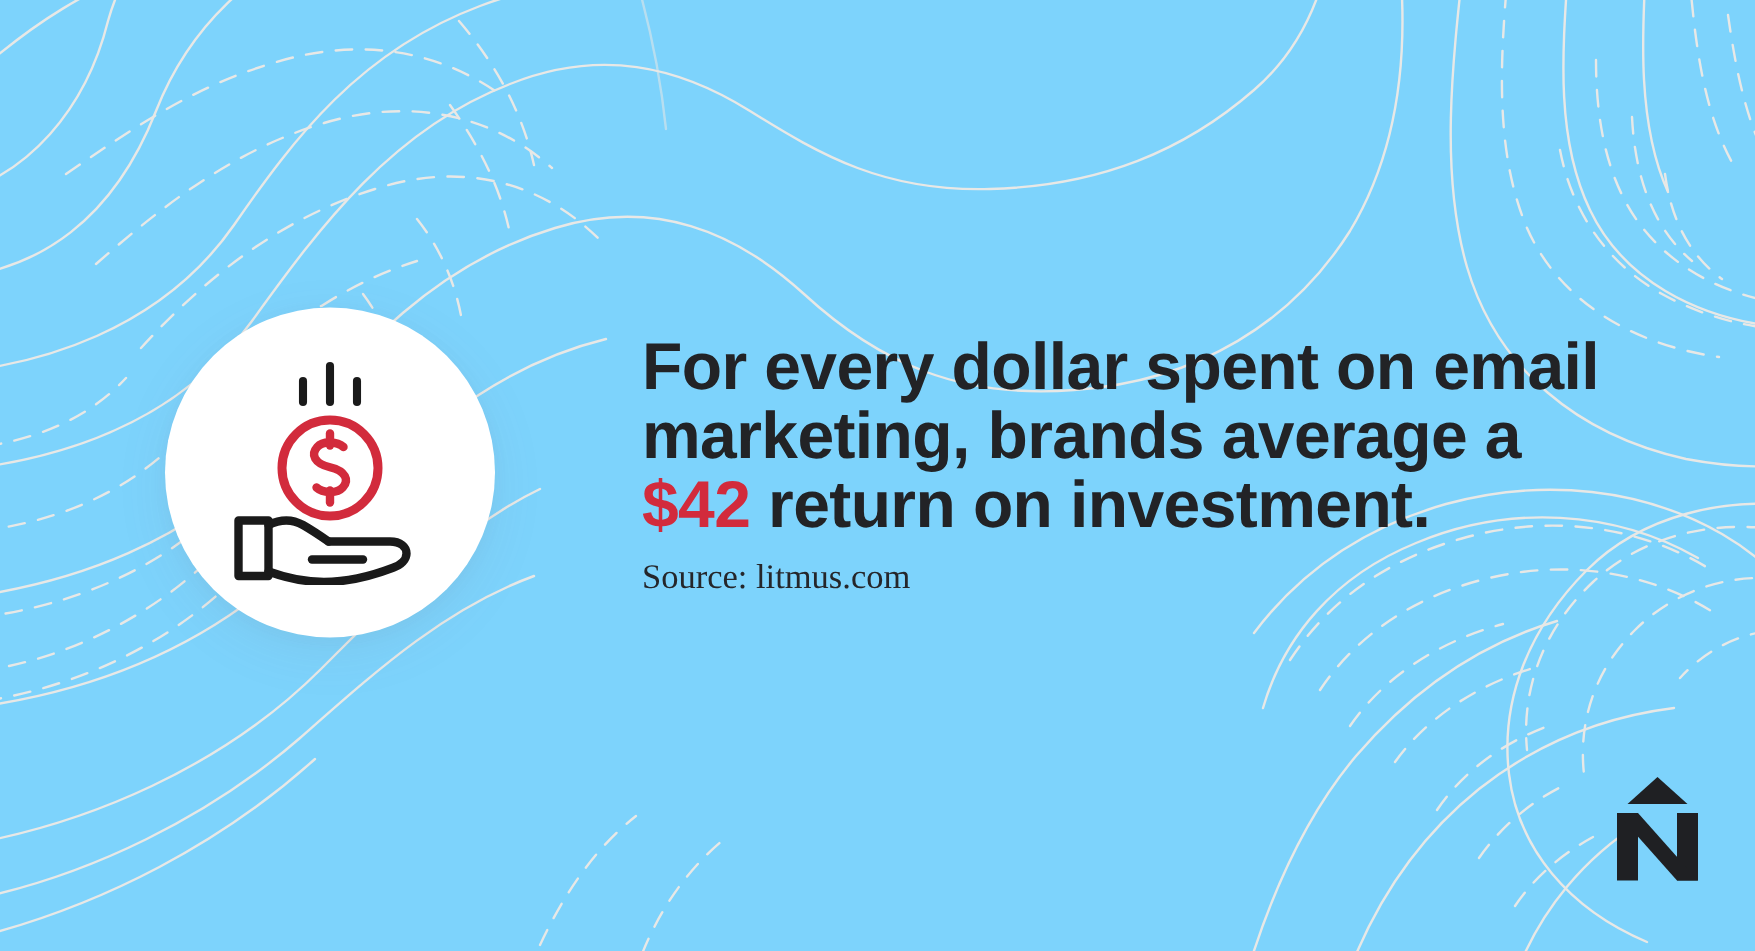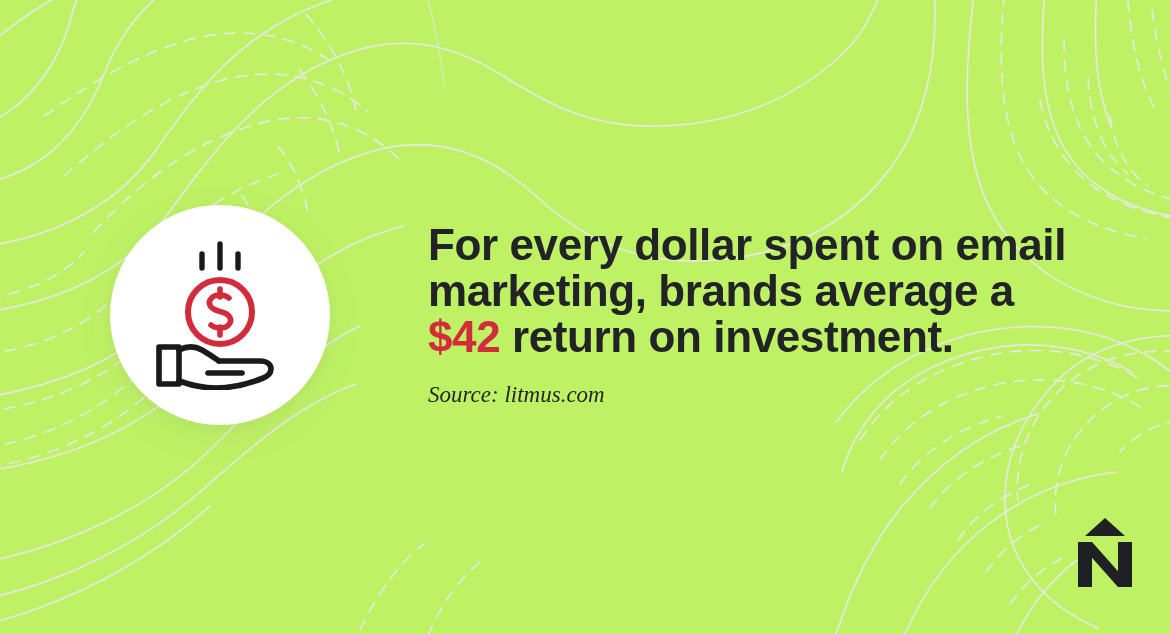--- a/index.html
+++ b/index.html
@@ -13,21 +13,21 @@
   body {
     background: #fbfbfb;
     font-family: "Liberation Sans", sans-serif;
     position: relative;
   }
 
   #stage {
     position: relative;
     width: 1170px;
     height: 634px;
-    background: #bef264;
+    background: #7dd3fc;
     overflow: hidden;
   }
 
   
   #topo-bg {
     position: absolute;
     left: 0; top: 0;
     width: 1170px;
     height: 634px;
     z-index: 0;
@@ -74,23 +74,22 @@
     color: #222326;
     letter-spacing: -0.4px;
     max-width: 650px;
   }
 
   #headline .amount {
     color: #d22b3c;
   }
 
   #source-line {
-    margin-top: 22px;
+    margin-top: 12px;
     font-family: "Liberation Serif", serif;
-    font-style: italic;
     font-size: 23px;
     line-height: 26px;
     color: #25262a;
   }
 
   
   #brand-logo {
     position: absolute;
     left: 1072px;
     top: 514px;

